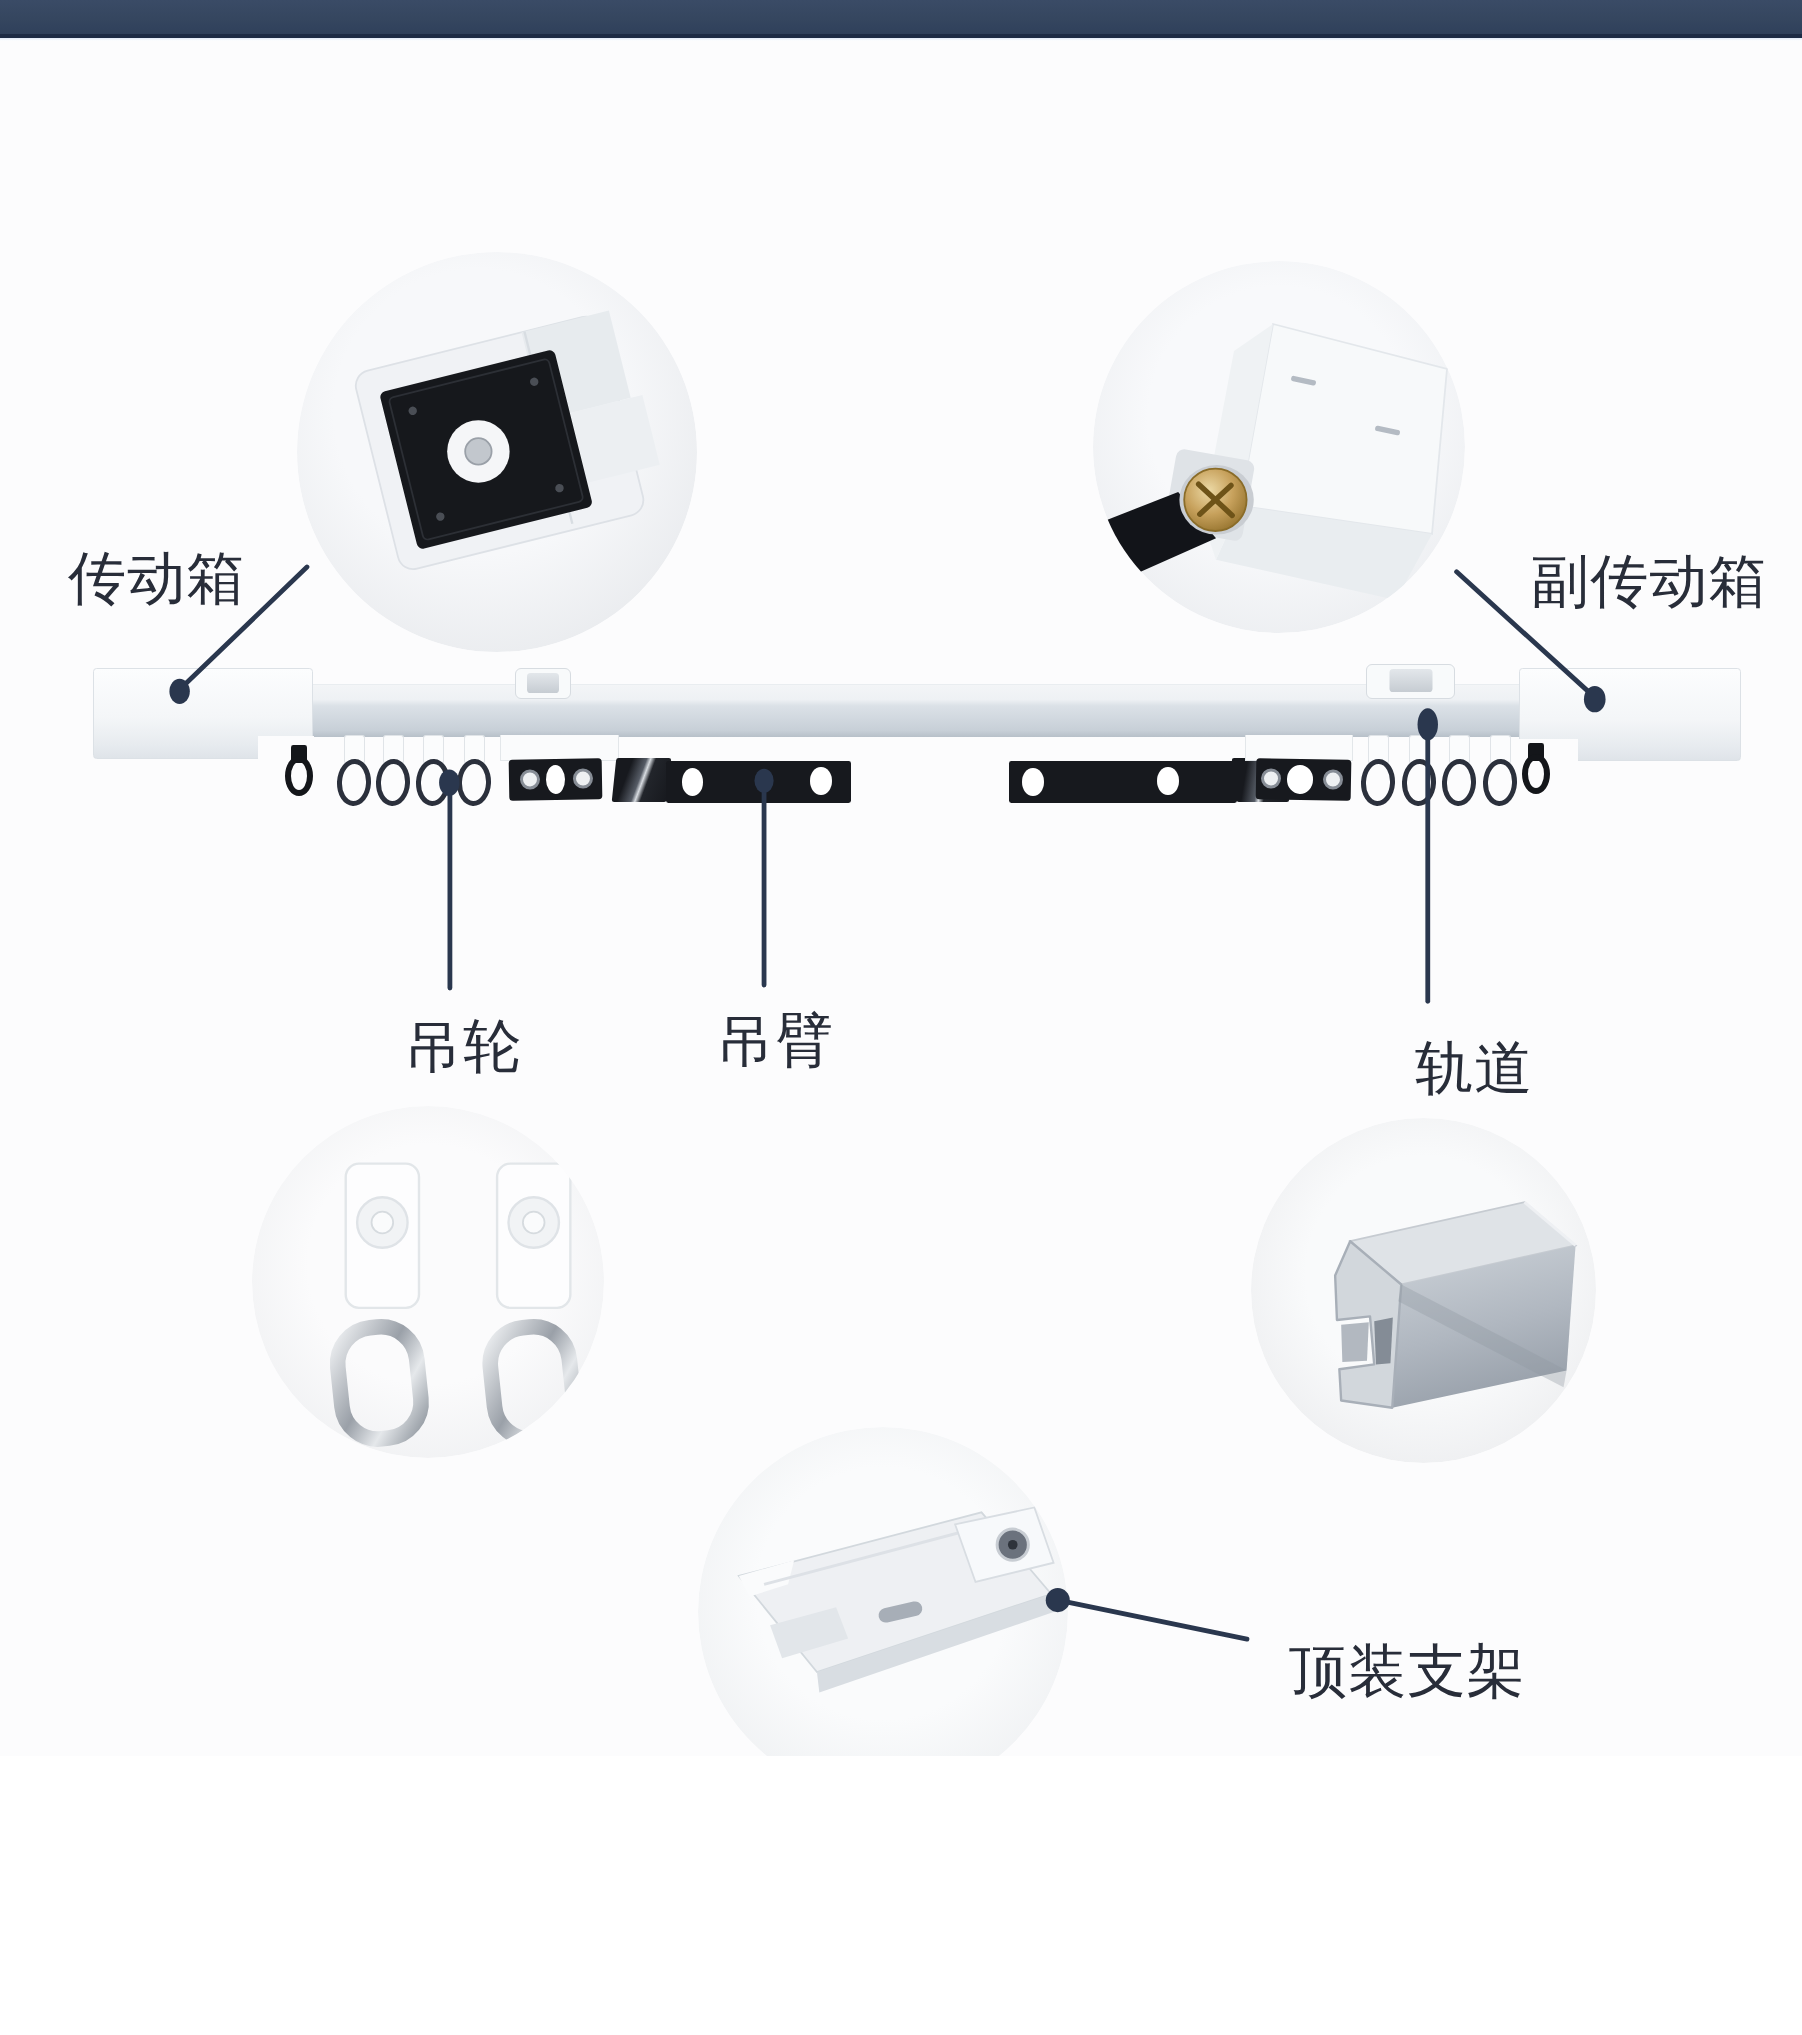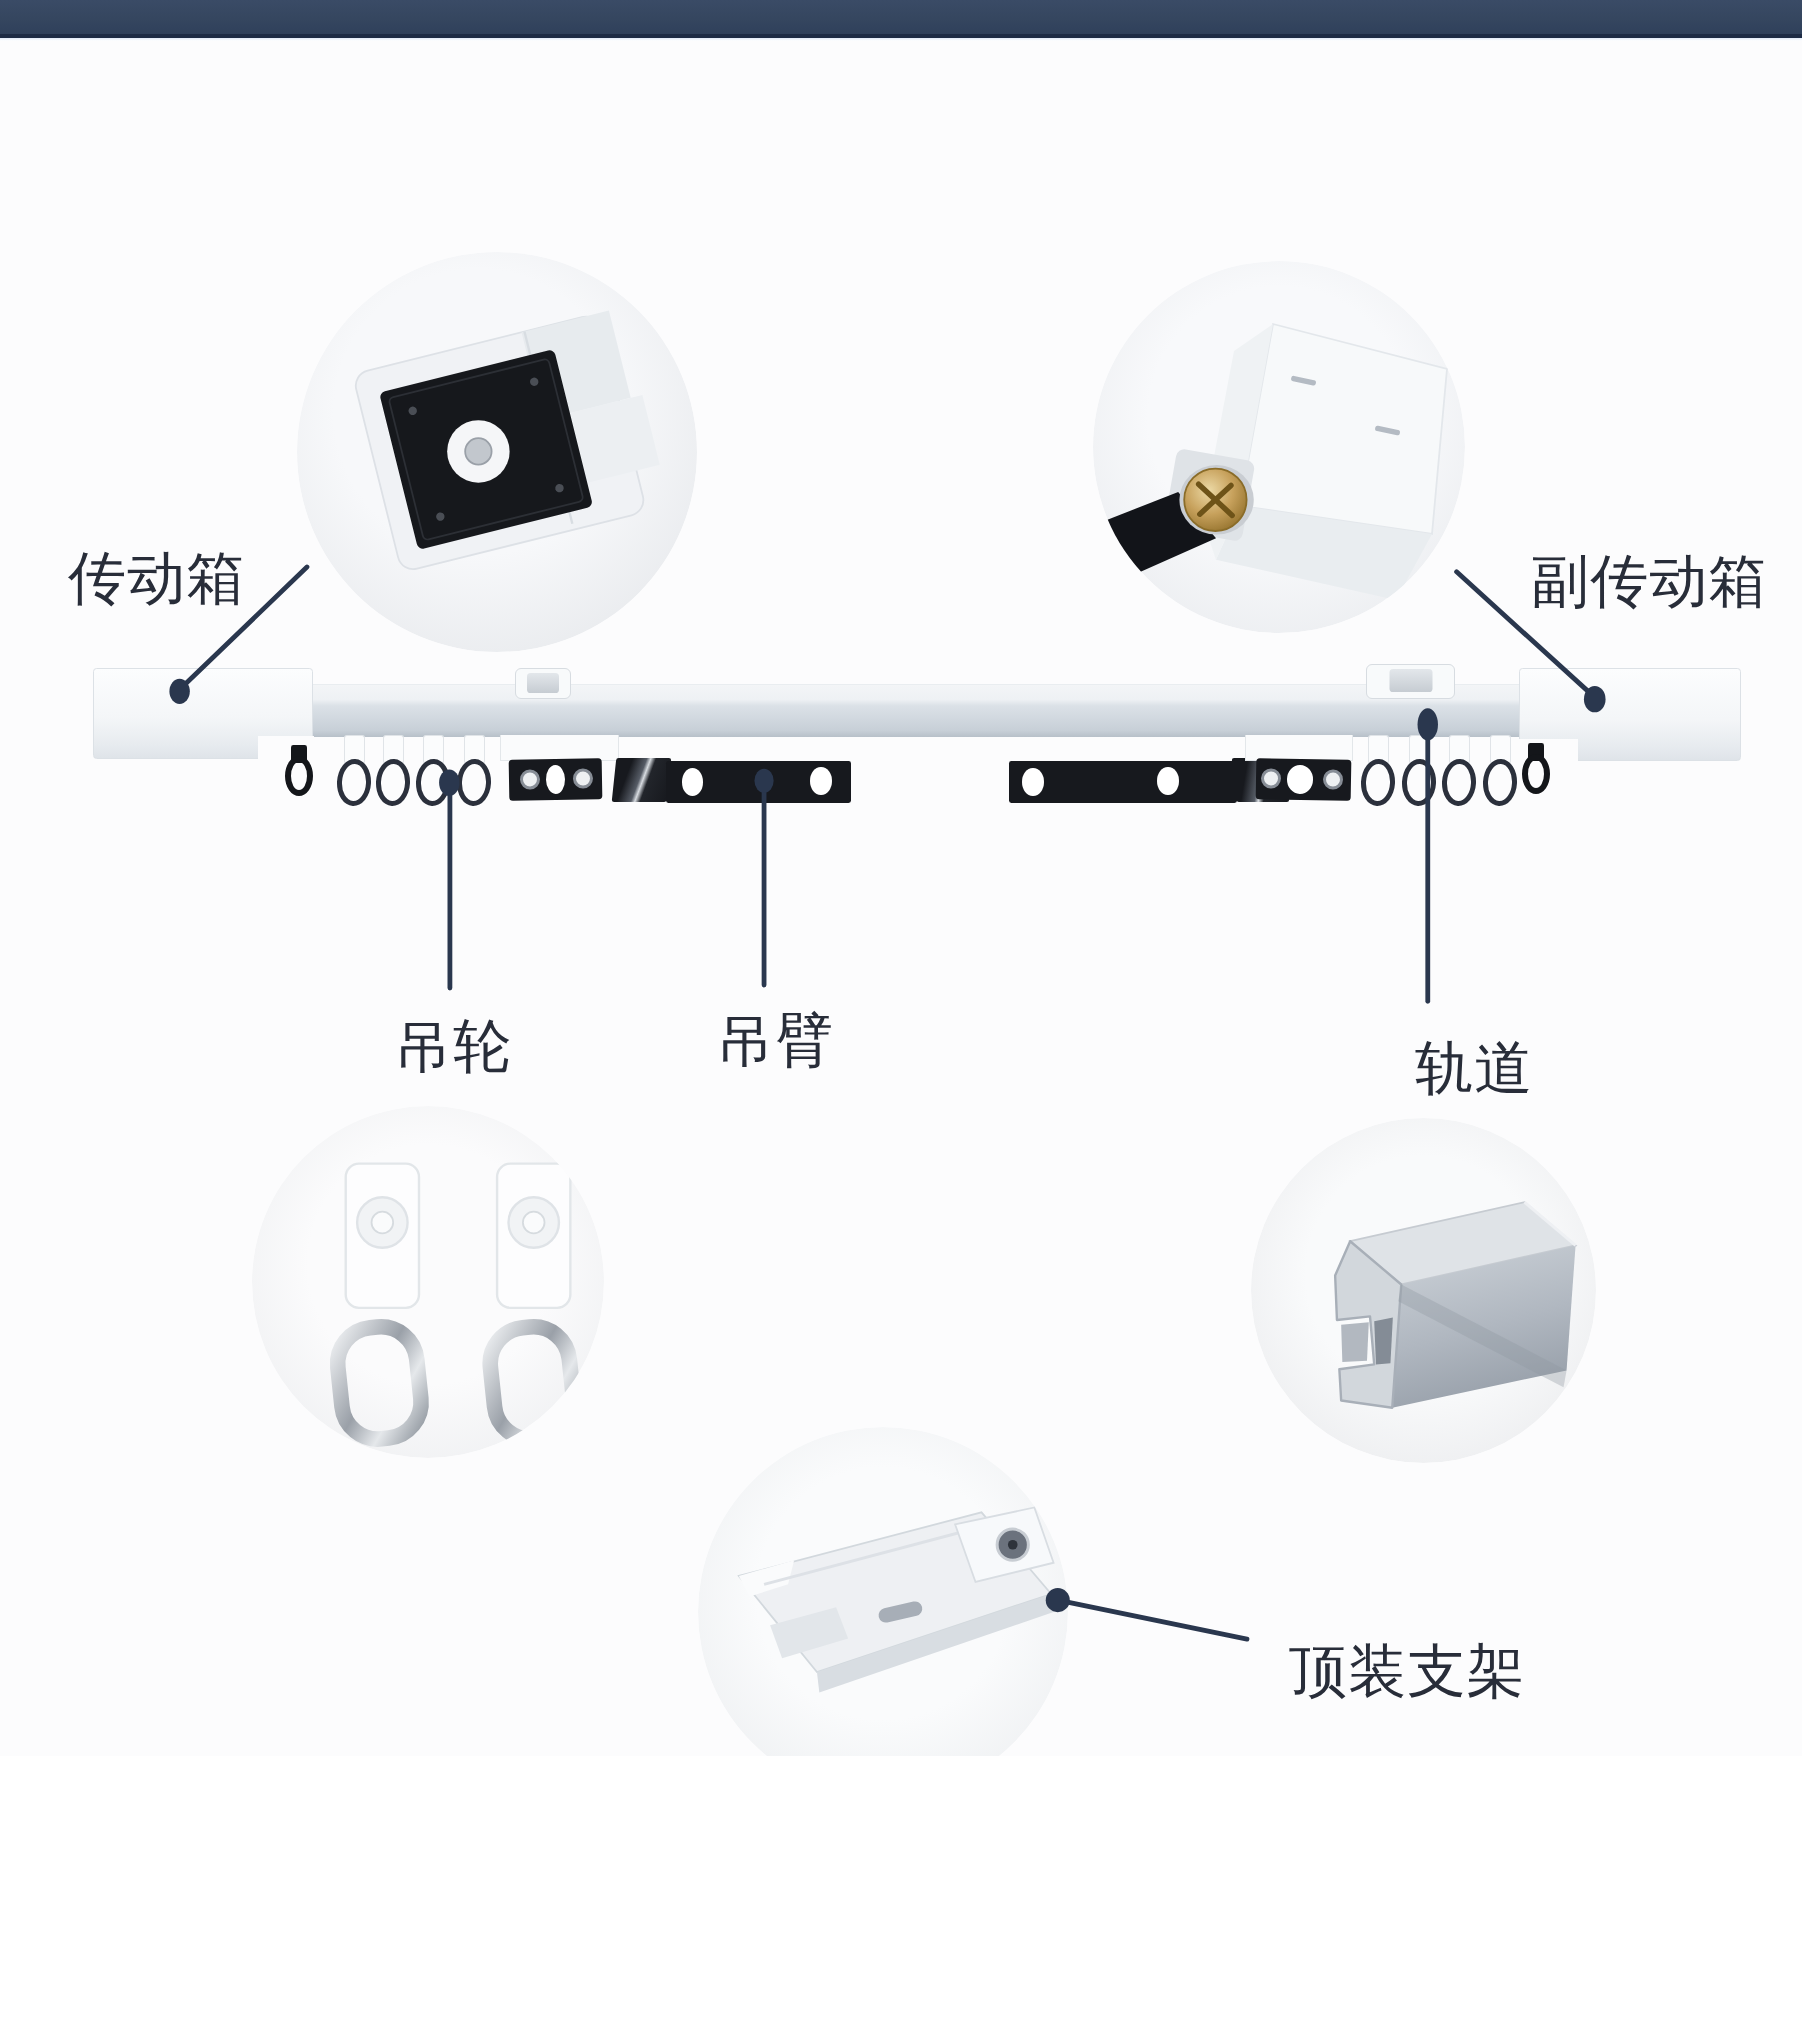--- a/index.html
+++ b/index.html
@@ -303,19 +303,19 @@
       <line x1="2377" y1="1206" x2="2377" y2="1667"></line>
       <ellipse cx="2377" cy="1206" rx="17" ry="27" stroke="none"></ellipse>
 
       <line x1="1761" y1="2664" x2="2076" y2="2729"></line>
       <ellipse cx="1761" cy="2664" rx="20" ry="20" stroke="none"></ellipse>
     </g>
   </svg>
 
   <div class="lbl" style="left:68px;top:548px;">传动箱</div>
   <div class="lbl" style="left:1531px;top:551px;">副传动箱</div>
-  <div class="lbl" style="left:394px;top:1016px;">吊轮</div>
+  <div class="lbl" style="left:404px;top:1016px;">吊轮</div>
   <div class="lbl" style="left:716px;top:1010px;">吊臂</div>
   <div class="lbl" style="left:1415px;top:1038px;">轨道</div>
   <div class="lbl" style="left:1289px;top:1617px;margin-top:24px;">顶装支架</div>
 
 </div>
 
 
 </body></html>

